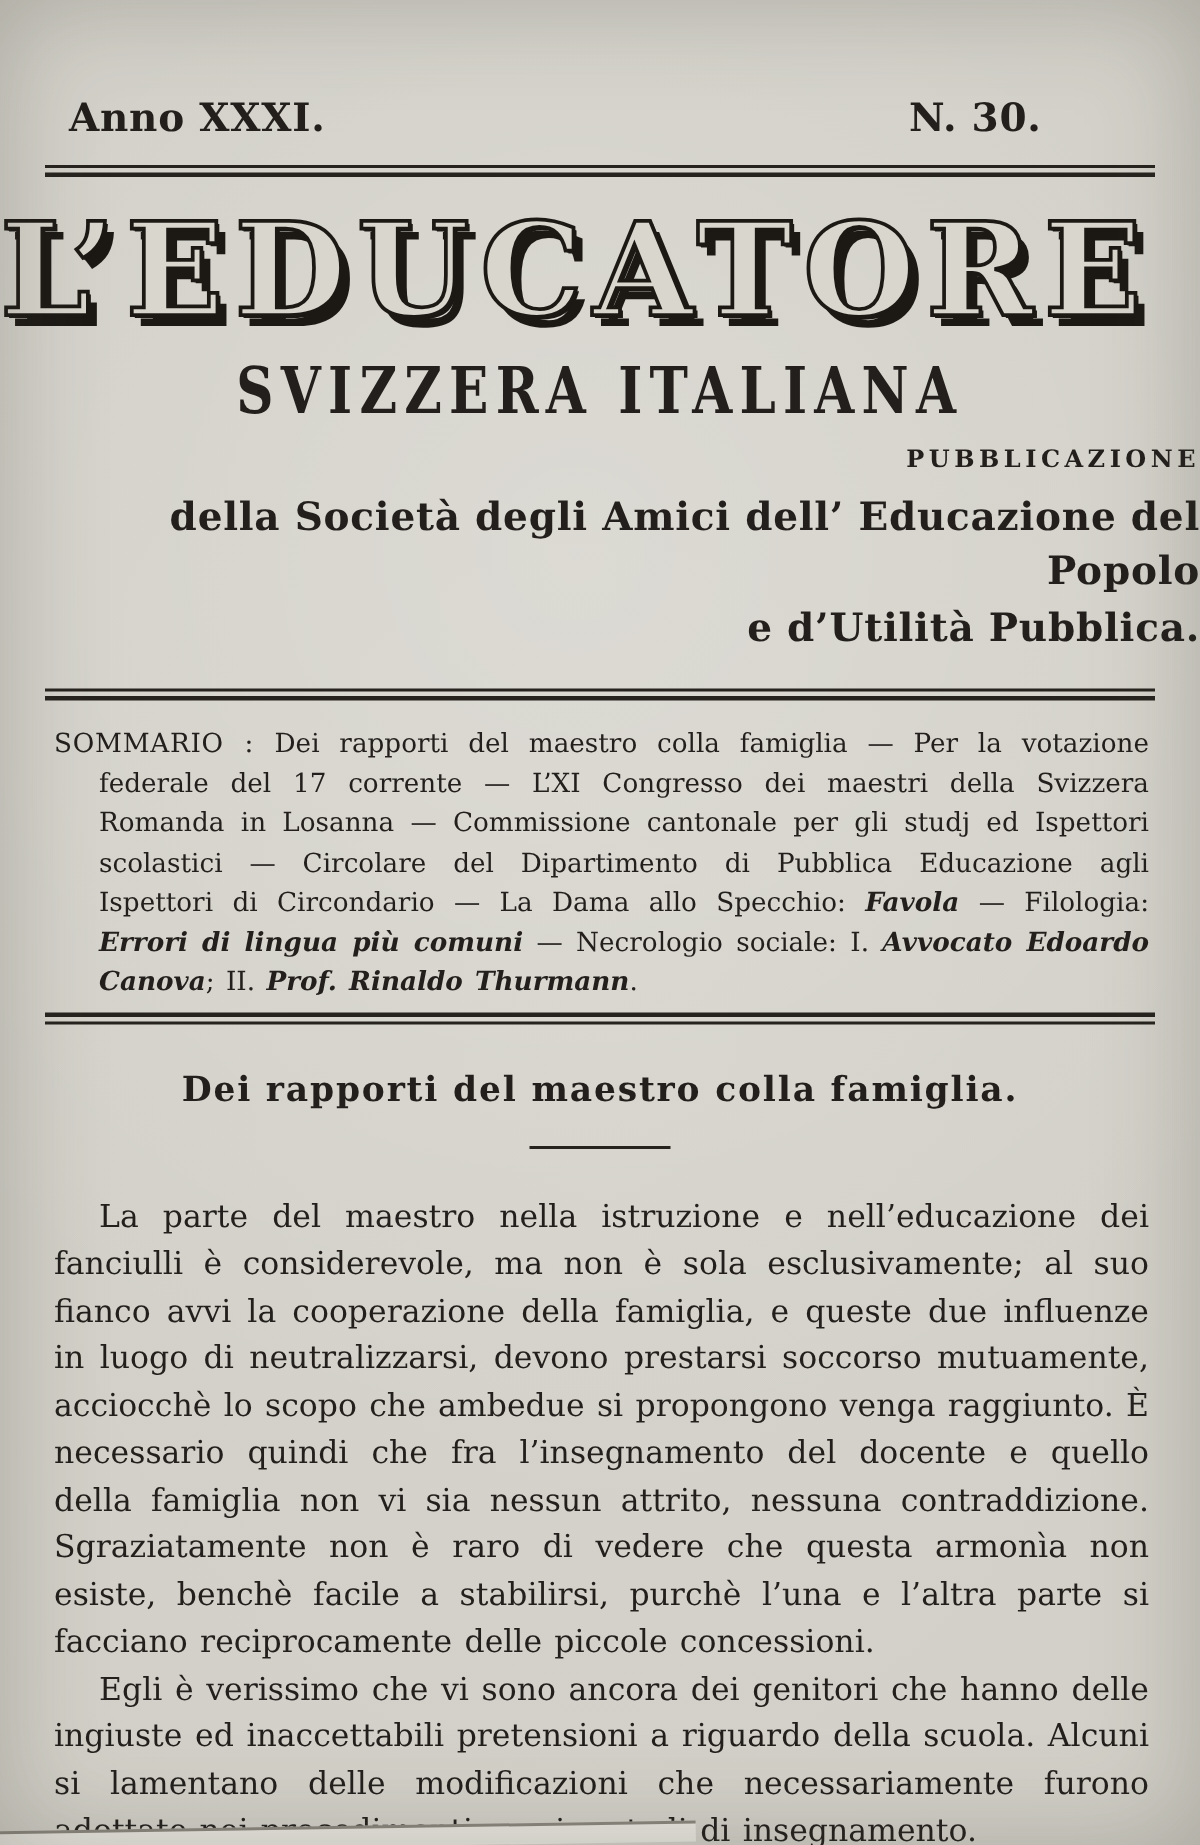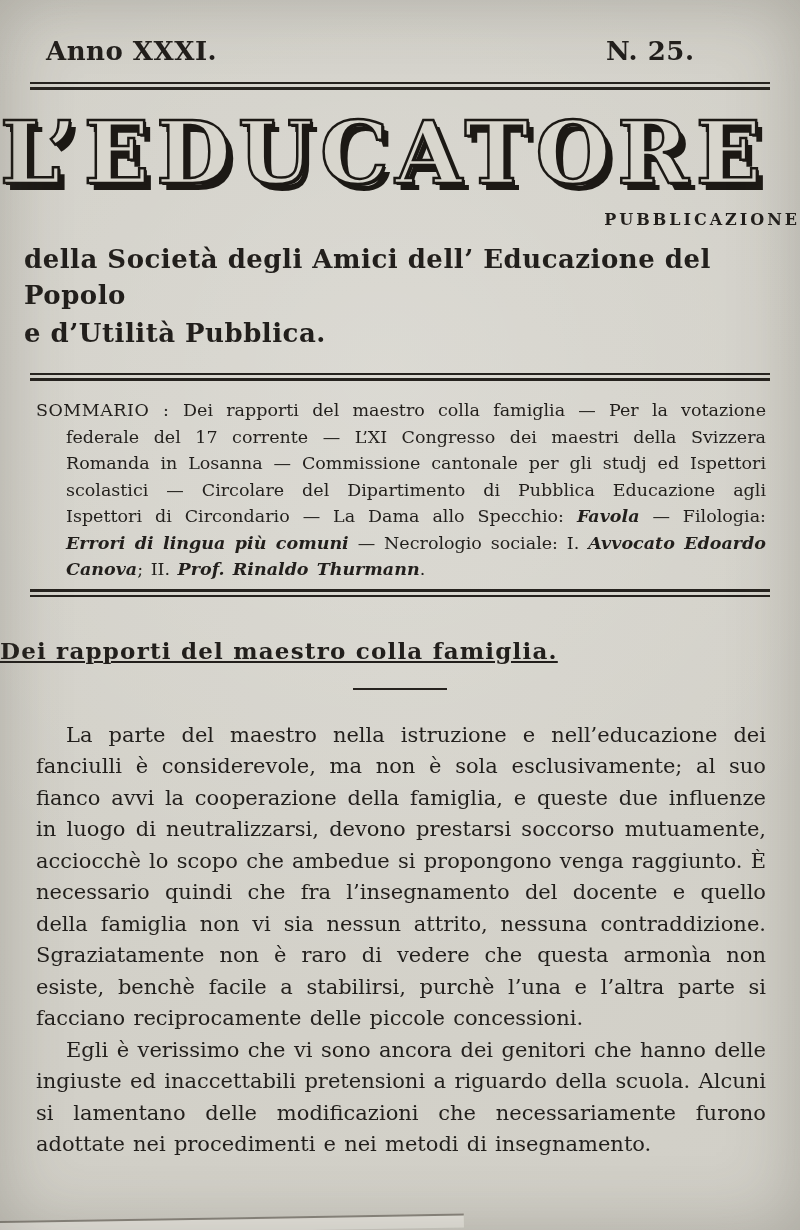--- a/index.html
+++ b/index.html
@@ -21,21 +21,21 @@
   .page::after {
     content: "";
     position: absolute; inset: 0;
     box-shadow: inset 0 0 70px rgba(70,65,55,0.28);
     pointer-events: none;
   }
 
   
   .header-row {
     position: relative;
-    margin-top: 36px;
+    margin-top: 64px;
     height: 36px;
     font-size: 26px;
     font-weight: bold;
     letter-spacing: 0.5px;
   }
   .hdr-anno  { position: absolute; left: 46px;  top: 0; }
   .hdr-date  { position: absolute; left: 252px; top: 0; font-variant-caps: small-caps; }
   .hdr-issue { position: absolute; left: 606px; top: 0; }
 
   
@@ -81,21 +81,21 @@
   }
   .publication {
     margin-top: 10px;
     text-align: right;
     font-size: 16px;
     letter-spacing: 3px;
     font-weight: bold;
   }
   .publisher {
     margin-top: 12px;
-    text-align: left;
+    text-align: right;
     font-size: 26px;
     line-height: 36px;
     font-weight: bold;
     letter-spacing: 0.5px;
     padding-left: 24px;
   }
 
   
   .sommario {
     margin: 16px 34px 0 36px;
@@ -104,26 +104,25 @@
     text-align: justify;
     padding-left: 30px;
     text-indent: -30px;
     word-spacing: 2px;
   }
   .run-caps { letter-spacing: 0.5px; }
   .run-italic { font-style: italic; font-weight: bold; }
 
   
   .article-title {
-    margin-top: 40px;
-    text-align: left;
+    margin-top: 30px;
+    text-align: center;
     font-size: 23px;
     font-weight: bold;
     letter-spacing: 1.2px;
-    text-decoration: underline;
   }
   .title-rule {
     width: 94px;
     border-top: 2px solid #26231f;
     margin: 24px auto 0 auto;
   }
   .body-text {
     margin: 30px 34px 0 36px;
     font-size: 21px;
     line-height: 31.5px;
@@ -145,28 +144,31 @@
     transform-origin: left bottom;
   }
 </style>
 </head>
 <body>
 
 <div class="page">
 
   <div class="header-row">
     <span class="hdr-anno">Anno XXXI.</span>
-    <span class="hdr-issue">N. 25.</span>
+    <span class="hdr-issue">N. 30.</span>
   </div>
 
   <div class="rule-double"></div>
 
   <div class="masthead">L’EDUCATORE</div>
 
 
+  <div class="region-line">
+    <span>SVIZZERA ITALIANA</span>
+  </div>
 
   <div class="publication">PUBBLICAZIONE</div>
 
   <div class="publisher">della Società degli Amici dell’ Educazione del Popolo</div>
   <div class="publisher" style="margin-top:2px;">e d’Utilità Pubblica.</div>
 
   <div class="rule-double" style="margin-top:22px;"></div>
 
   <div class="sommario"><span class="run-caps">SOMMARIO : </span><span class="run-roman">Dei rapporti del maestro colla famiglia — Per la votazione federale del 17 corrente — L’XI Congresso dei maestri della Svizzera Romanda in Losanna — Commissione cantonale per gli studj ed Ispettori scolastici — Circolare del Dipartimento di Pubblica Educazione agli Ispettori di Circondario — La Dama allo Specchio: </span><span class="run-italic">Favola</span><span class="run-roman"> — Filologia: </span><span class="run-italic">Errori di lingua più comuni</span><span class="run-roman"> — Necrologio sociale: I. </span><span class="run-italic">Avvocato Edoardo Canova</span><span class="run-roman">; II. </span><span class="run-italic">Prof. Rinaldo Thurmann</span><span class="run-roman">.</span></div>
 

